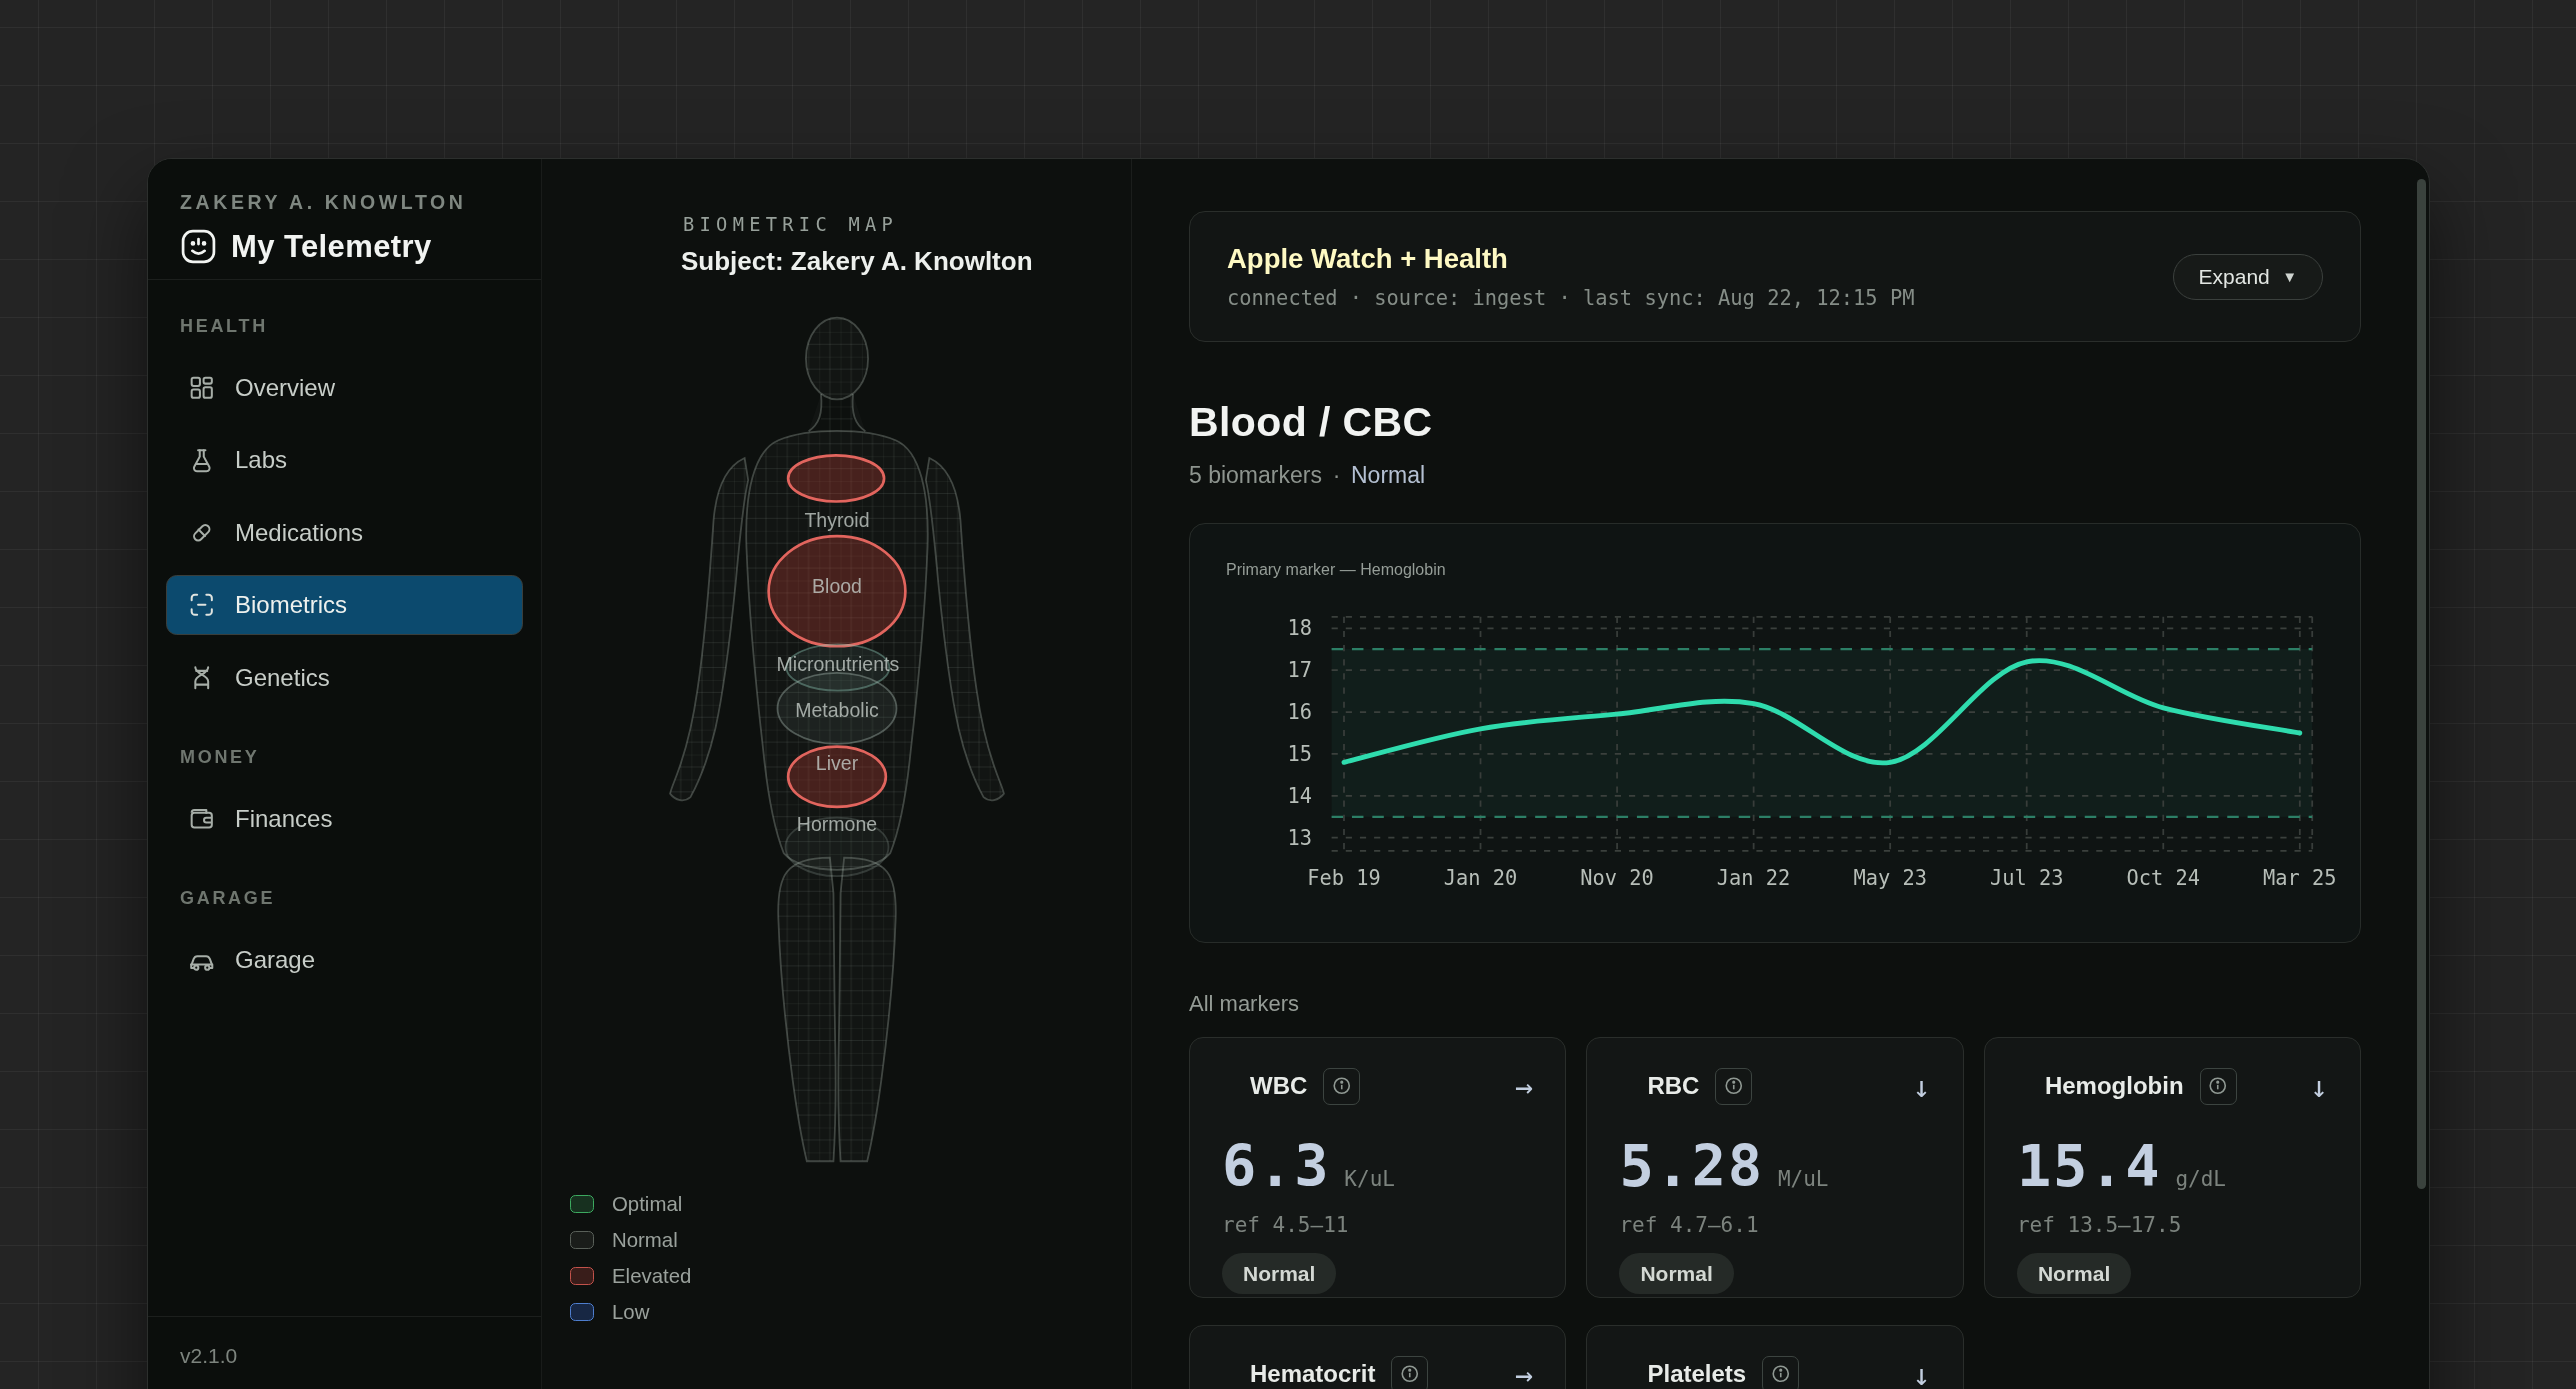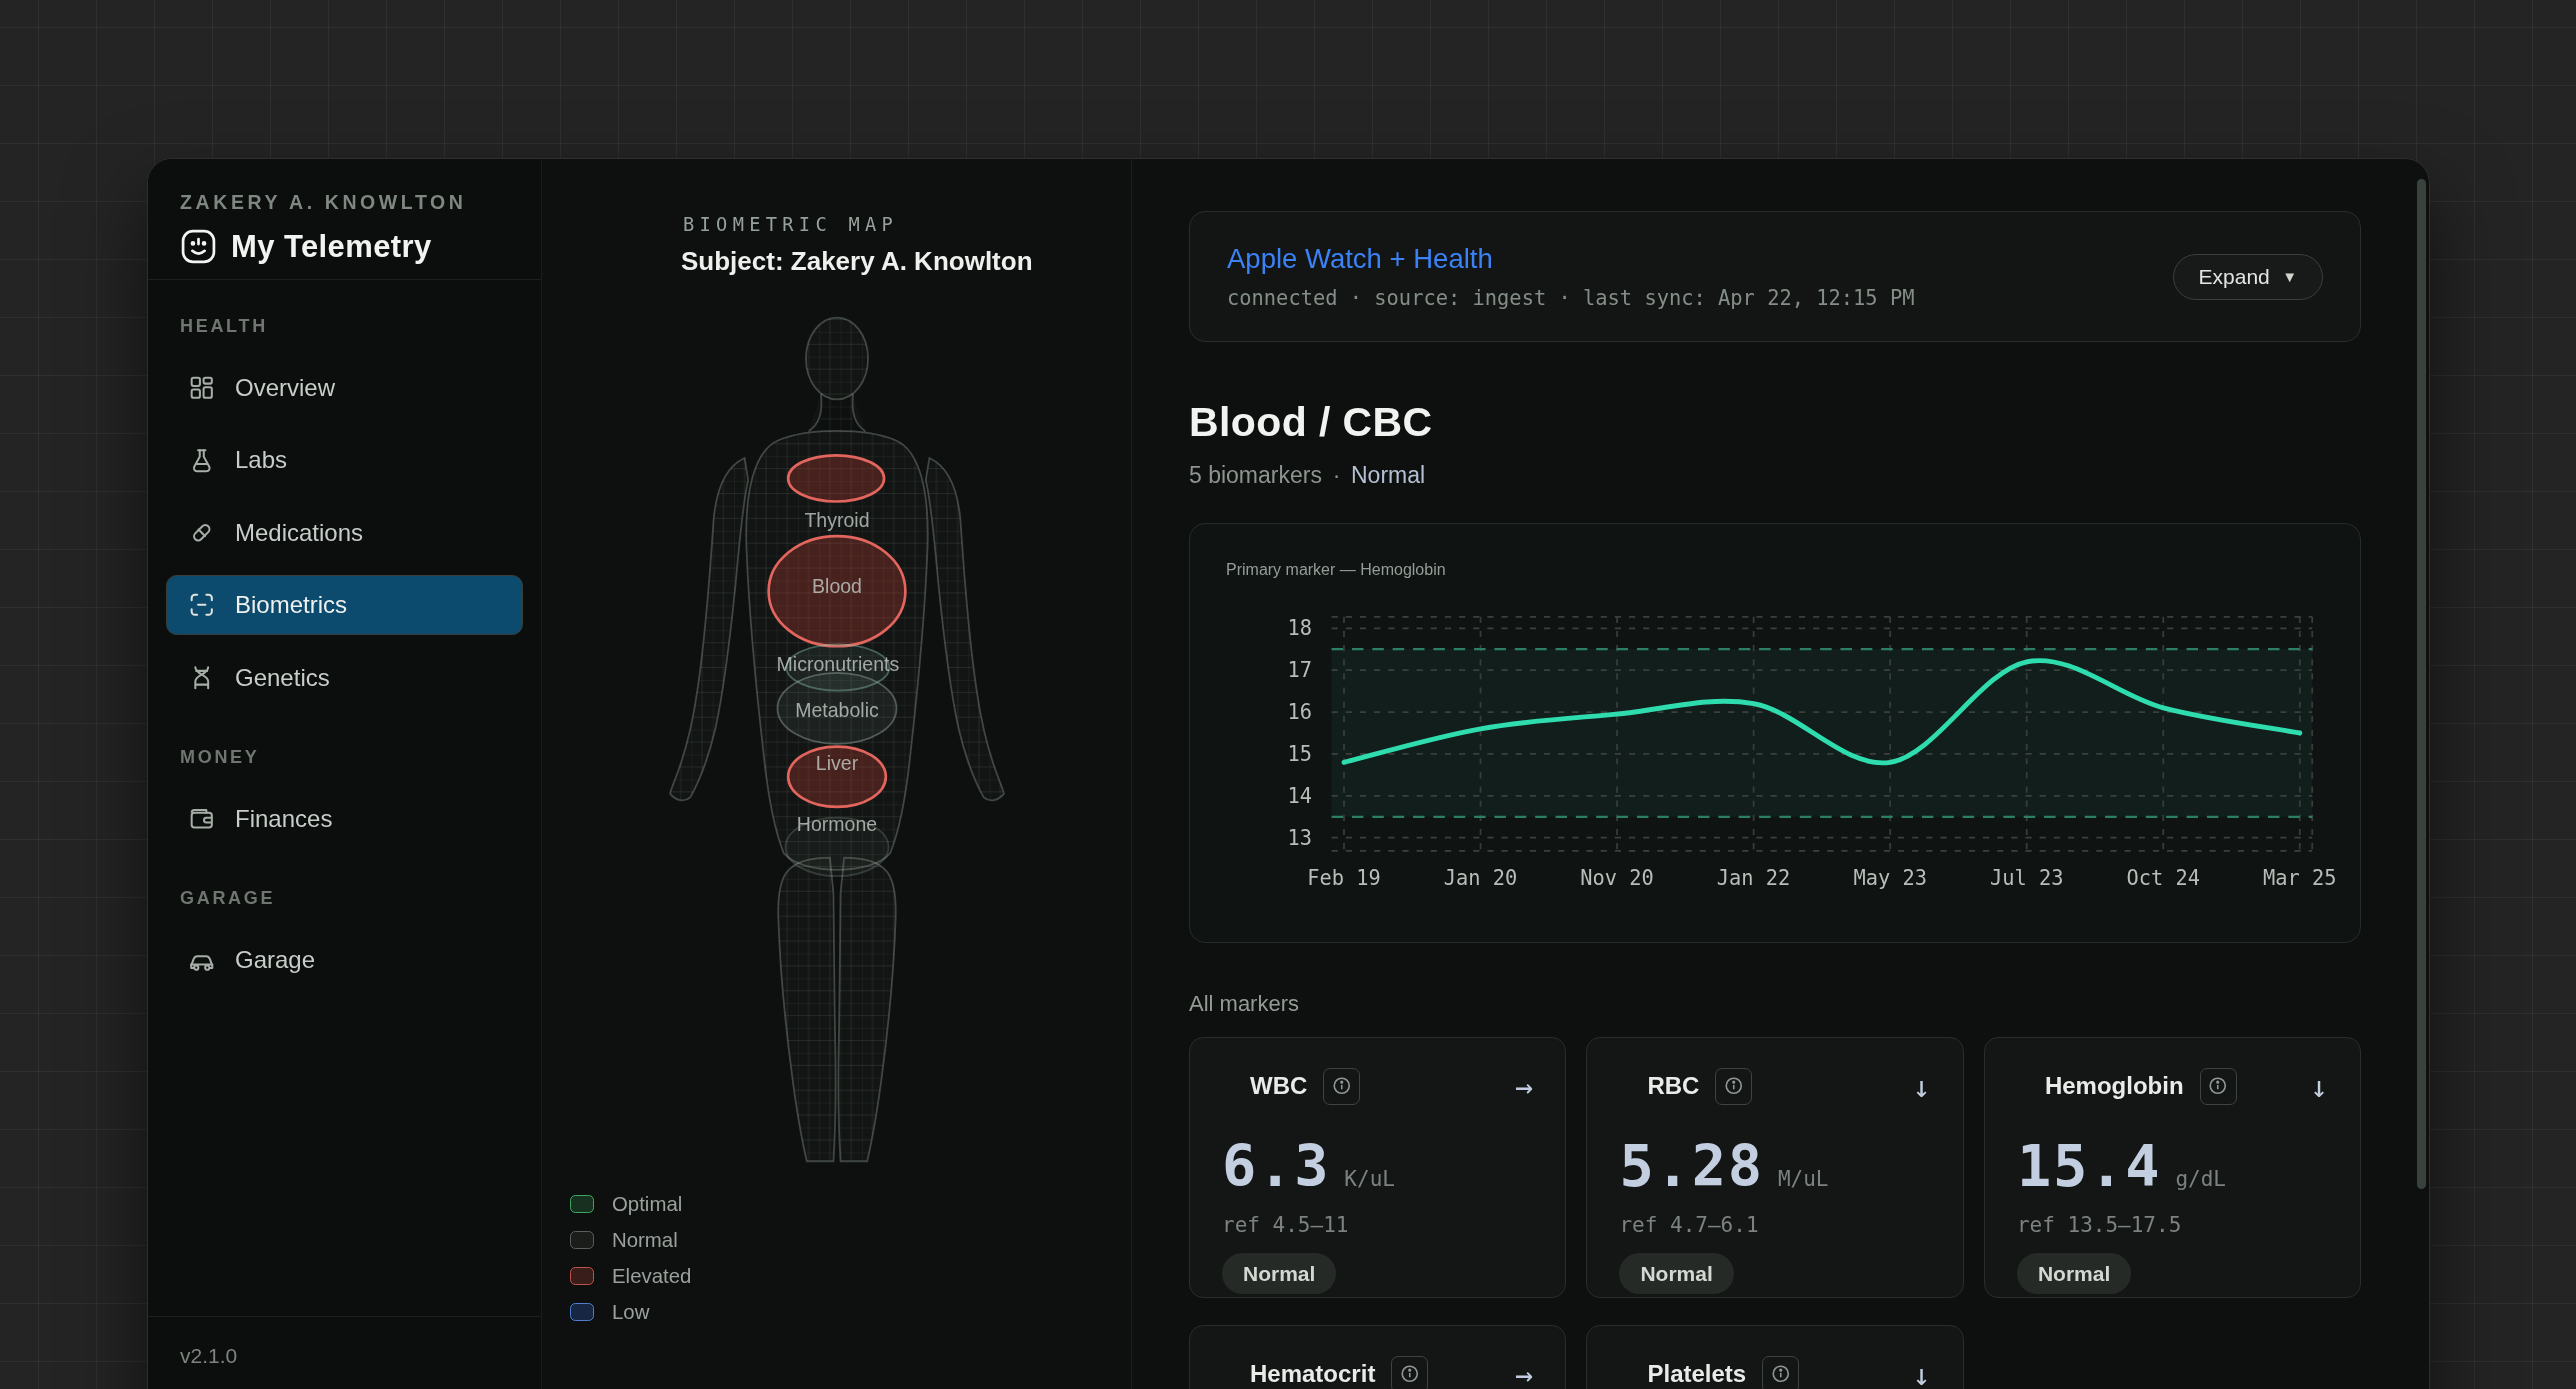--- a/index.html
+++ b/index.html
@@ -70,21 +70,21 @@
   .swatch.low      { border-color:#4e7ece; background:#172743; }
   .legend-label { font-size:20.4px; color:#9aa19c; }
 
   
   .main { flex:1; padding:52px 68px 0 57px; position:relative; }
 
   .source-card {
     height:131px; background:#121514; border:0.9px solid #2a2e2b; border-radius:16px;
     display:flex; align-items:center; justify-content:space-between; padding:0 37px;
   }
-  .source-title { font-size:27.5px; font-weight:400; color:#3b82f6; }
+  .source-title { font-size:27.5px; font-weight:700; color:#fef9c3; }
   .source-meta { margin-top:10.7px; font-size:20.4px; color:#858d87; }
   .expand-btn {
     display:flex; align-items:center; gap:12.4px; height:46px; padding:0 25px;
     background:#171a18; border:0.9px solid #3b403d; border-radius:23px;
     font-size:21px; color:#e2e6e2; cursor:pointer;
   }
   .expand-caret { font-size:15px; color:#cfd4cf; }
 
   .panel-title { margin-top:57px; font-size:41px; font-weight:700; color:#f1f3f1; letter-spacing:0.4px; }
   .panel-sub { margin-top:16px; font-size:23px; color:#8d948e; display:flex; gap:10.7px; }
@@ -303,21 +303,21 @@
         <span class="legend-label">Low</span>
       </div>
     </div>
   </section>
 
   <main class="main">
 
     <div class="source-card">
       <div>
         <div class="source-title">Apple Watch + Health</div>
-        <div class="source-meta mono">connected · source: ingest · last sync: Apr 22, 12:15 PM</div>
+        <div class="source-meta mono">connected · source: ingest · last sync: Aug 22, 12:15 PM</div>
       </div>
       <button class="expand-btn">
         <span>Expand</span>
         <span class="expand-caret">▼</span>
       </button>
     </div>
 
     <h1 class="panel-title">Blood / CBC</h1>
     <div class="panel-sub">
       <span>5 biomarkers</span>

